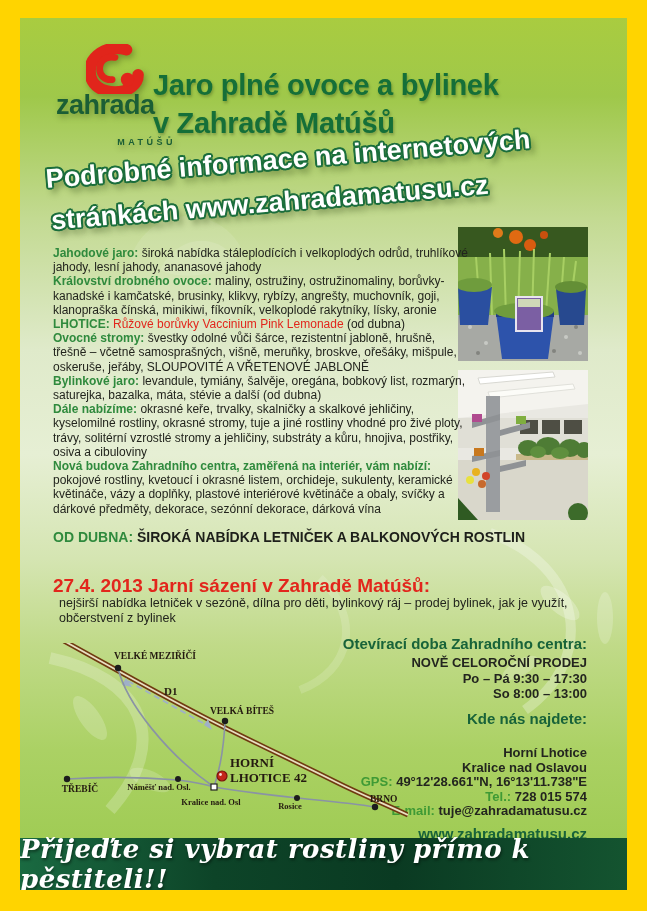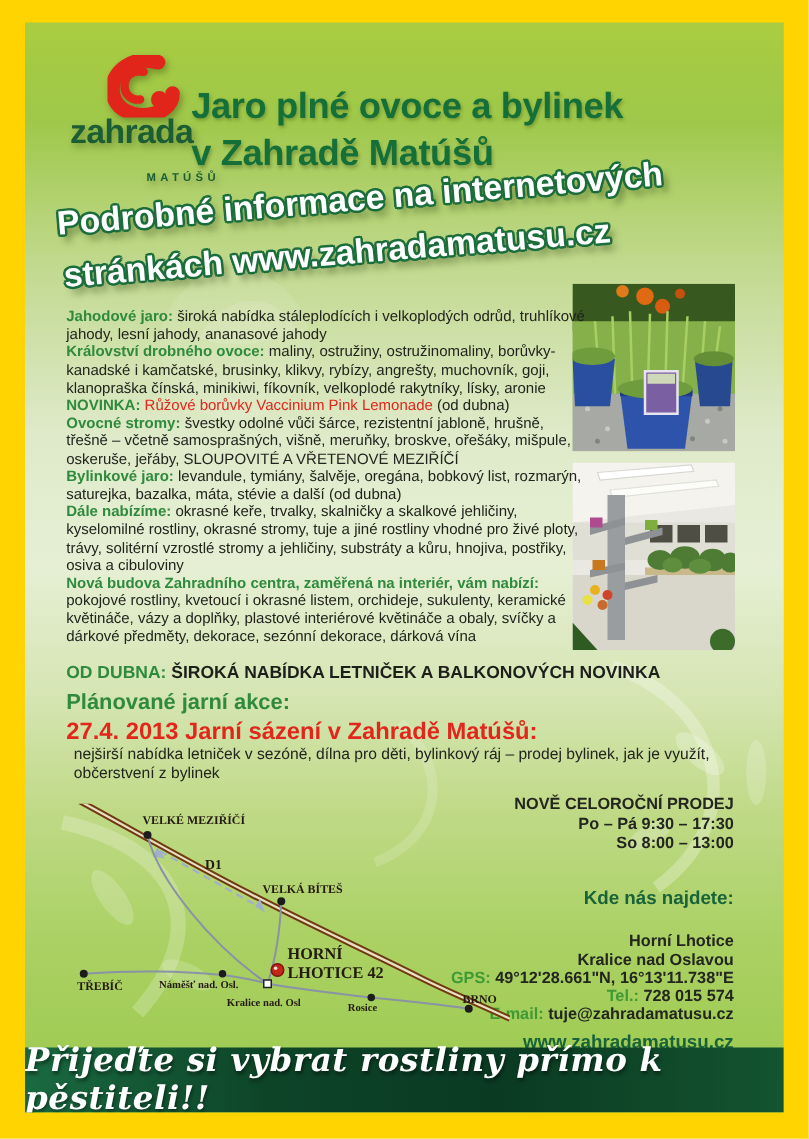--- a/index.html
+++ b/index.html
@@ -183,34 +183,34 @@
           <circle cx="12" cy="110" r="4" fill="#e8e13f"></circle>
           <circle cx="24" cy="114" r="4" fill="#c76a2e"></circle>
         </g>
       <polygon points="0,128 20,150 0,150" fill="#2f5a22"></polygon>
       <circle cx="120" cy="143" r="10" fill="#3c6b2a"></circle>
     </svg>
 
     <div class="bodytext">
       <p><span class="lbl">Jahodové jaro:</span> <span>široká nabídka stáleplodících i velkoplodých odrůd, truhlíkové jahody, lesní jahody, ananasové jahody</span></p>
       <p><span class="lbl">Království drobného ovoce:</span> <span>maliny, ostružiny, ostružinomaliny, borůvky-kanadské i kamčatské, brusinky, klikvy, rybízy, angrešty, muchovník, goji, klanopraška čínská, minikiwi, fíkovník, velkoplodé rakytníky, lísky, aronie</span></p>
-      <p><span class="lbl">NOVINKA:</span> <span class="red">Růžové borůvky Vaccinium Pink Lemonade</span> <span>(od dubna)</span></p>
-      <p><span class="lbl">Ovocné stromy:</span> <span>švestky odolné vůči šárce, rezistentní jabloně, hrušně, třešně – včetně samosprašných, višně, meruňky, broskve, ořešáky, mišpule, oskeruše, jeřáby, SLOUPOVITÉ A VŘETENOVÉ MEZIŘÍČÍ</span></p>
+      <p><span class="lbl">LHOTICE:</span> <span class="red">Růžové borůvky Vaccinium Pink Lemonade</span> <span>(od dubna)</span></p>
+      <p><span class="lbl">Ovocné stromy:</span> <span>švestky odolné vůči šárce, rezistentní jabloně, hrušně, třešně – včetně samosprašných, višně, meruňky, broskve, ořešáky, mišpule, oskeruše, jeřáby, SLOUPOVITÉ A VŘETENOVÉ JABLONĚ</span></p>
       <p><span class="lbl">Bylinkové jaro:</span> <span>levandule, tymiány, šalvěje, oregána, bobkový list, rozmarýn, saturejka, bazalka, máta, stévie a další (od dubna)</span></p>
       <p><span class="lbl">Dále nabízíme:</span> <span>okrasné keře, trvalky, skalničky a skalkové jehličiny, kyselomilné rostliny, okrasné stromy, tuje a jiné rostliny vhodné pro živé ploty, trávy, solitérní vzrostlé stromy a jehličiny, substráty a kůru, hnojiva, postřiky, osiva a cibuloviny</span></p>
       <p><span class="lbl">Nová budova Zahradního centra, zaměřená na interiér, vám nabízí:</span> <span>pokojové rostliny, kvetoucí i okrasné listem, orchideje, sukulenty, keramické květináče, vázy a doplňky, plastové interiérové květináče a obaly, svíčky a dárkové předměty, dekorace, sezónní dekorace, dárková vína</span></p>
     </div>
 
-    <p class="od-dubna"><span class="lbl">OD DUBNA:</span> <span>ŠIROKÁ NABÍDKA LETNIČEK A BALKONOVÝCH NOVINKA</span></p>
-
-    <h2 class="events-heading">Plánované jarní akce:</h2>
+    <p class="od-dubna"><span class="lbl">OD DUBNA:</span> <span>ŠIROKÁ NABÍDKA LETNIČEK A BALKONOVÝCH ROSTLIN</span></p>
+
     <p class="event-red">27.4. 2013 Jarní sázení v Zahradě Matúšů:</p>
     <p class="event-desc">nejširší nabídka letniček v sezóně, dílna pro děti, bylinkový ráj – prodej bylinek, jak je využít, občerstvení z bylinek</p>
 
     <div class="hours">
+      <div class="hd">Otevírací doba Zahradního centra:</div>
       <div class="row">NOVĚ CELOROČNÍ PRODEJ</div>
       <div class="row">Po – Pá 9:30 – 17:30</div>
       <div class="row">So 8:00 – 13:00</div>
     </div>
 
     <div class="contact">
       <div class="hd">Kde nás najdete:</div>
       <div class="row">Horní Lhotice</div>
       <div class="row">Kralice nad Oslavou</div>
       <div class="row"><span class="glbl">GPS:</span> <span>49°12'28.661"N, 16°13'11.738"E</span></div>

